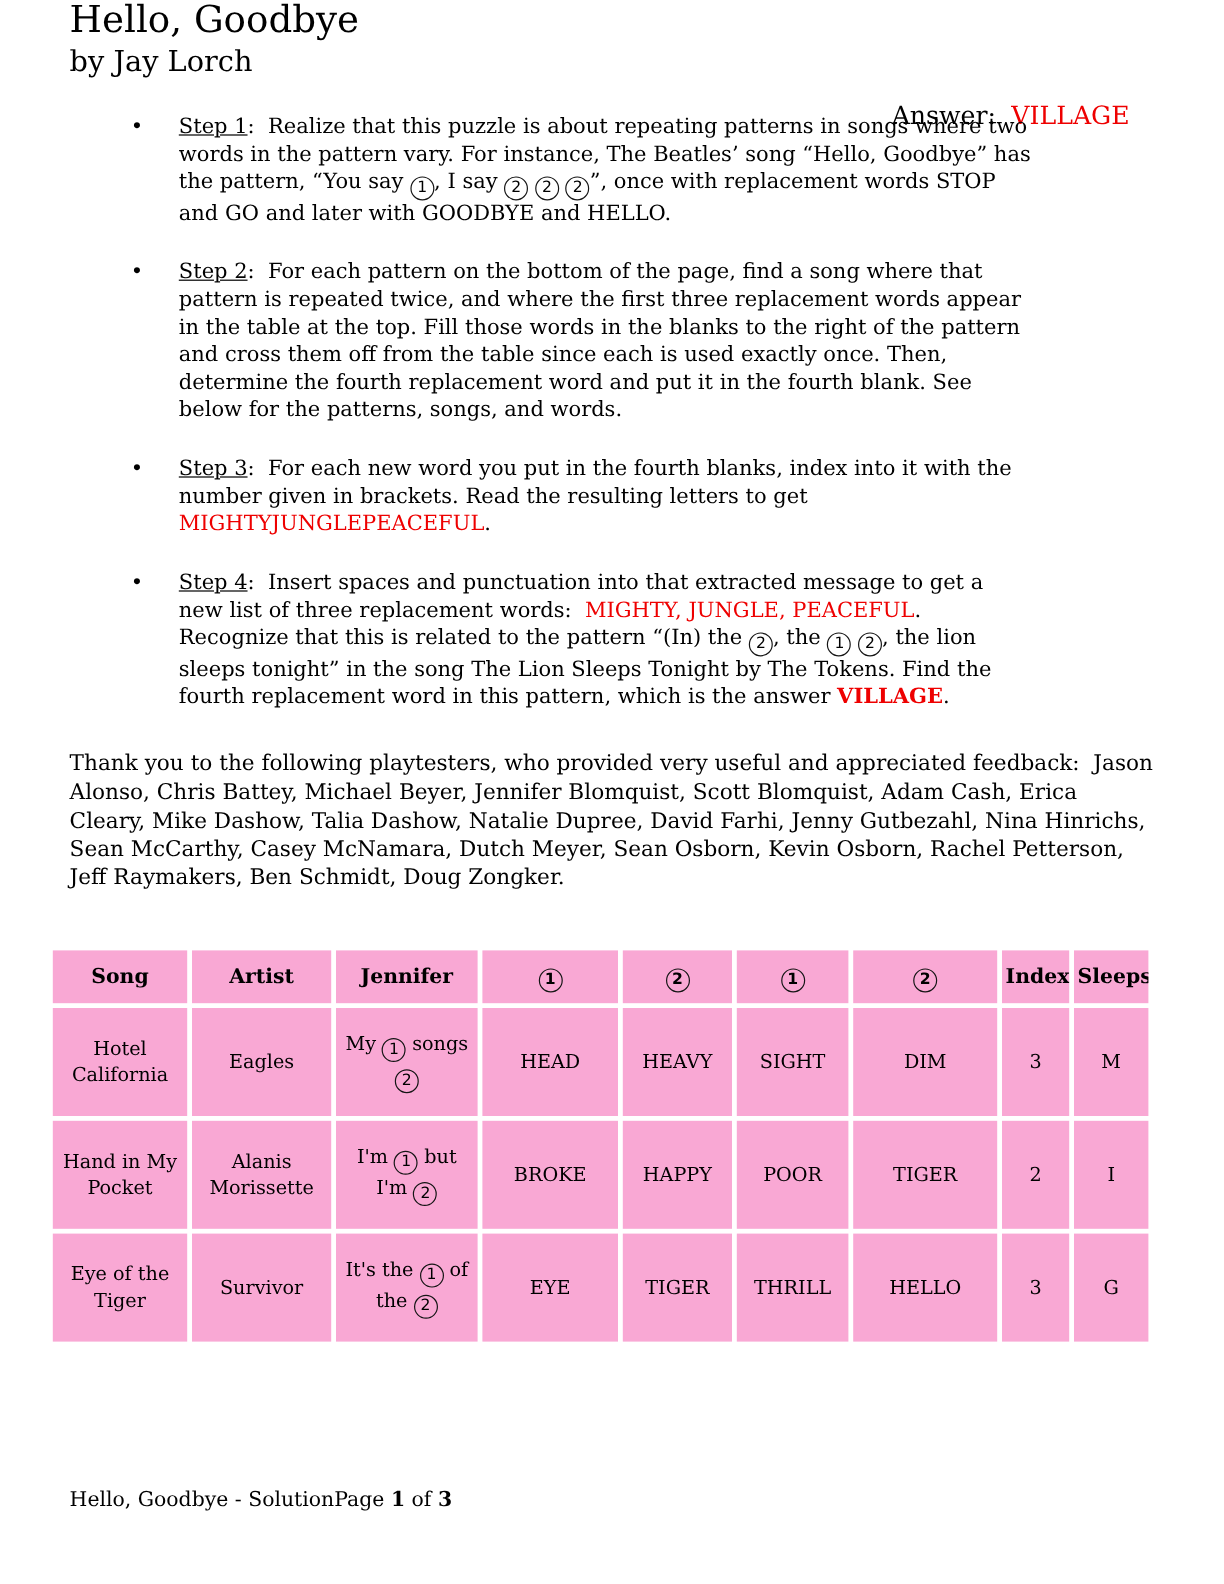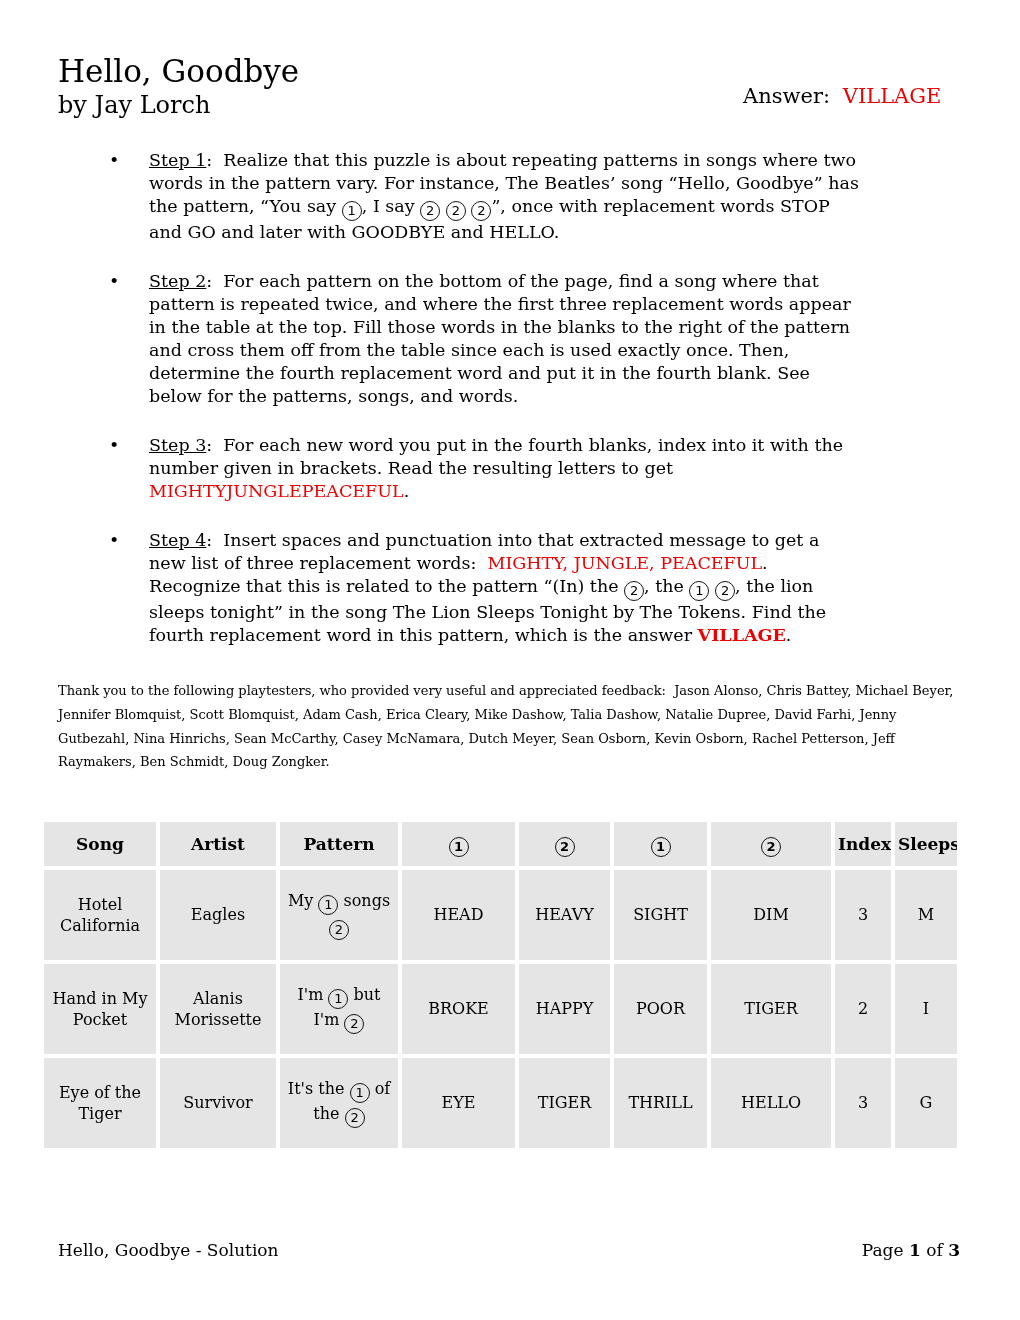--- a/index.html
+++ b/index.html
@@ -4,21 +4,21 @@
 <style>
   html,body { margin:0; padding:0; background:#ffffff; }
   body {
     width:1020px; height:1320px;
     font-family:"DejaVu Serif","Liberation Serif",serif;
     color:#000;
   }
   .page { position:relative; width:1020px; height:1320px; background:#fff; overflow:hidden; }
 
   
-  .header { position:relative; padding-top:54px; margin-left:58px; margin-right:60px; }
+  .header { position:relative; margin-left:58px; margin-right:60px; }
   .title { font-size:31px; font-weight:normal; margin:0; line-height:1.1; }
   .byline { font-size:24px; margin-top:3px; }
   .answer { position:absolute; left:645px; top:60px; font-size:21px; white-space:pre; }
   .answer .red { margin-left:6px; }
 
   
   ul.steps { margin:30px 0 0 133px; padding:0; width:742px; list-style:none;
              font-size:17.5px; line-height:23px; }
   ul.steps li { position:relative; margin:0 0 26px 0; }
   ul.steps li .bullet { position:absolute; left:-24px; top:0; }
@@ -31,37 +31,37 @@
   .circ {
     display:inline-block; box-sizing:border-box;
     width:20px; height:20px; line-height:17px;
     border:1.4px solid #151515; border-radius:50%;
     text-align:center; font-size:13px;
     font-family:"DejaVu Sans","Liberation Sans",sans-serif;
     vertical-align:-3px; white-space:normal;
   }
 
   
-  .thanks { margin:32px 58px 12px 58px; font-size:13px; line-height:23.8px; white-space:pre-wrap; }
+  .thanks { margin:32px 58px 12px 58px; font-size:18px; line-height:23.8px; white-space:pre-wrap; }
 
   
   table.grid { table-layout:fixed; border-collapse:separate; border-spacing:4px;
                margin:44px 0 0 40px; width:921px; }
   table.grid th, table.grid td {
-    box-sizing:border-box; background:#e5e5e5;
+    box-sizing:border-box; background:#f9a8d4;
     text-align:center; vertical-align:middle;
     padding:2px 3px; overflow:hidden;
   }
   table.grid th { font-size:17px; font-weight:bold; height:44px; }
   table.grid th .circ { font-weight:bold; }
   table.grid td { font-size:16px; height:90px; line-height:1.35; }
 
   
   .footer { position:absolute; left:58px; right:60px; top:1240px;
-            display:flex; justify-content:space-between;
+            display:flex; 
             font-size:17px; white-space:pre; }
 </style>
 </head>
 <body>
 
 <div class="page">
 
   <div class="header">
     <h1 class="title">Hello, Goodbye</h1>
     <div class="byline">by Jay Lorch</div>
@@ -100,21 +100,21 @@
       <col style="width:91px">
       <col style="width:93px">
       <col style="width:120px">
       <col style="width:56px">
       <col style="width:62px">
     </colgroup>
     <thead>
       <tr id="thead-row">
           <th><span>Song</span></th>
           <th><span>Artist</span></th>
-          <th><span>Pattern</span></th>
+          <th><span>Jennifer</span></th>
           <th><span class="circ">1</span></th>
           <th><span class="circ">2</span></th>
           <th><span class="circ">1</span></th>
           <th><span class="circ">2</span></th>
           <th><span>Index</span></th>
           <th><span>Sleeps</span></th>
         </tr>
     </thead>
     <tbody id="tbody">
         <tr>

